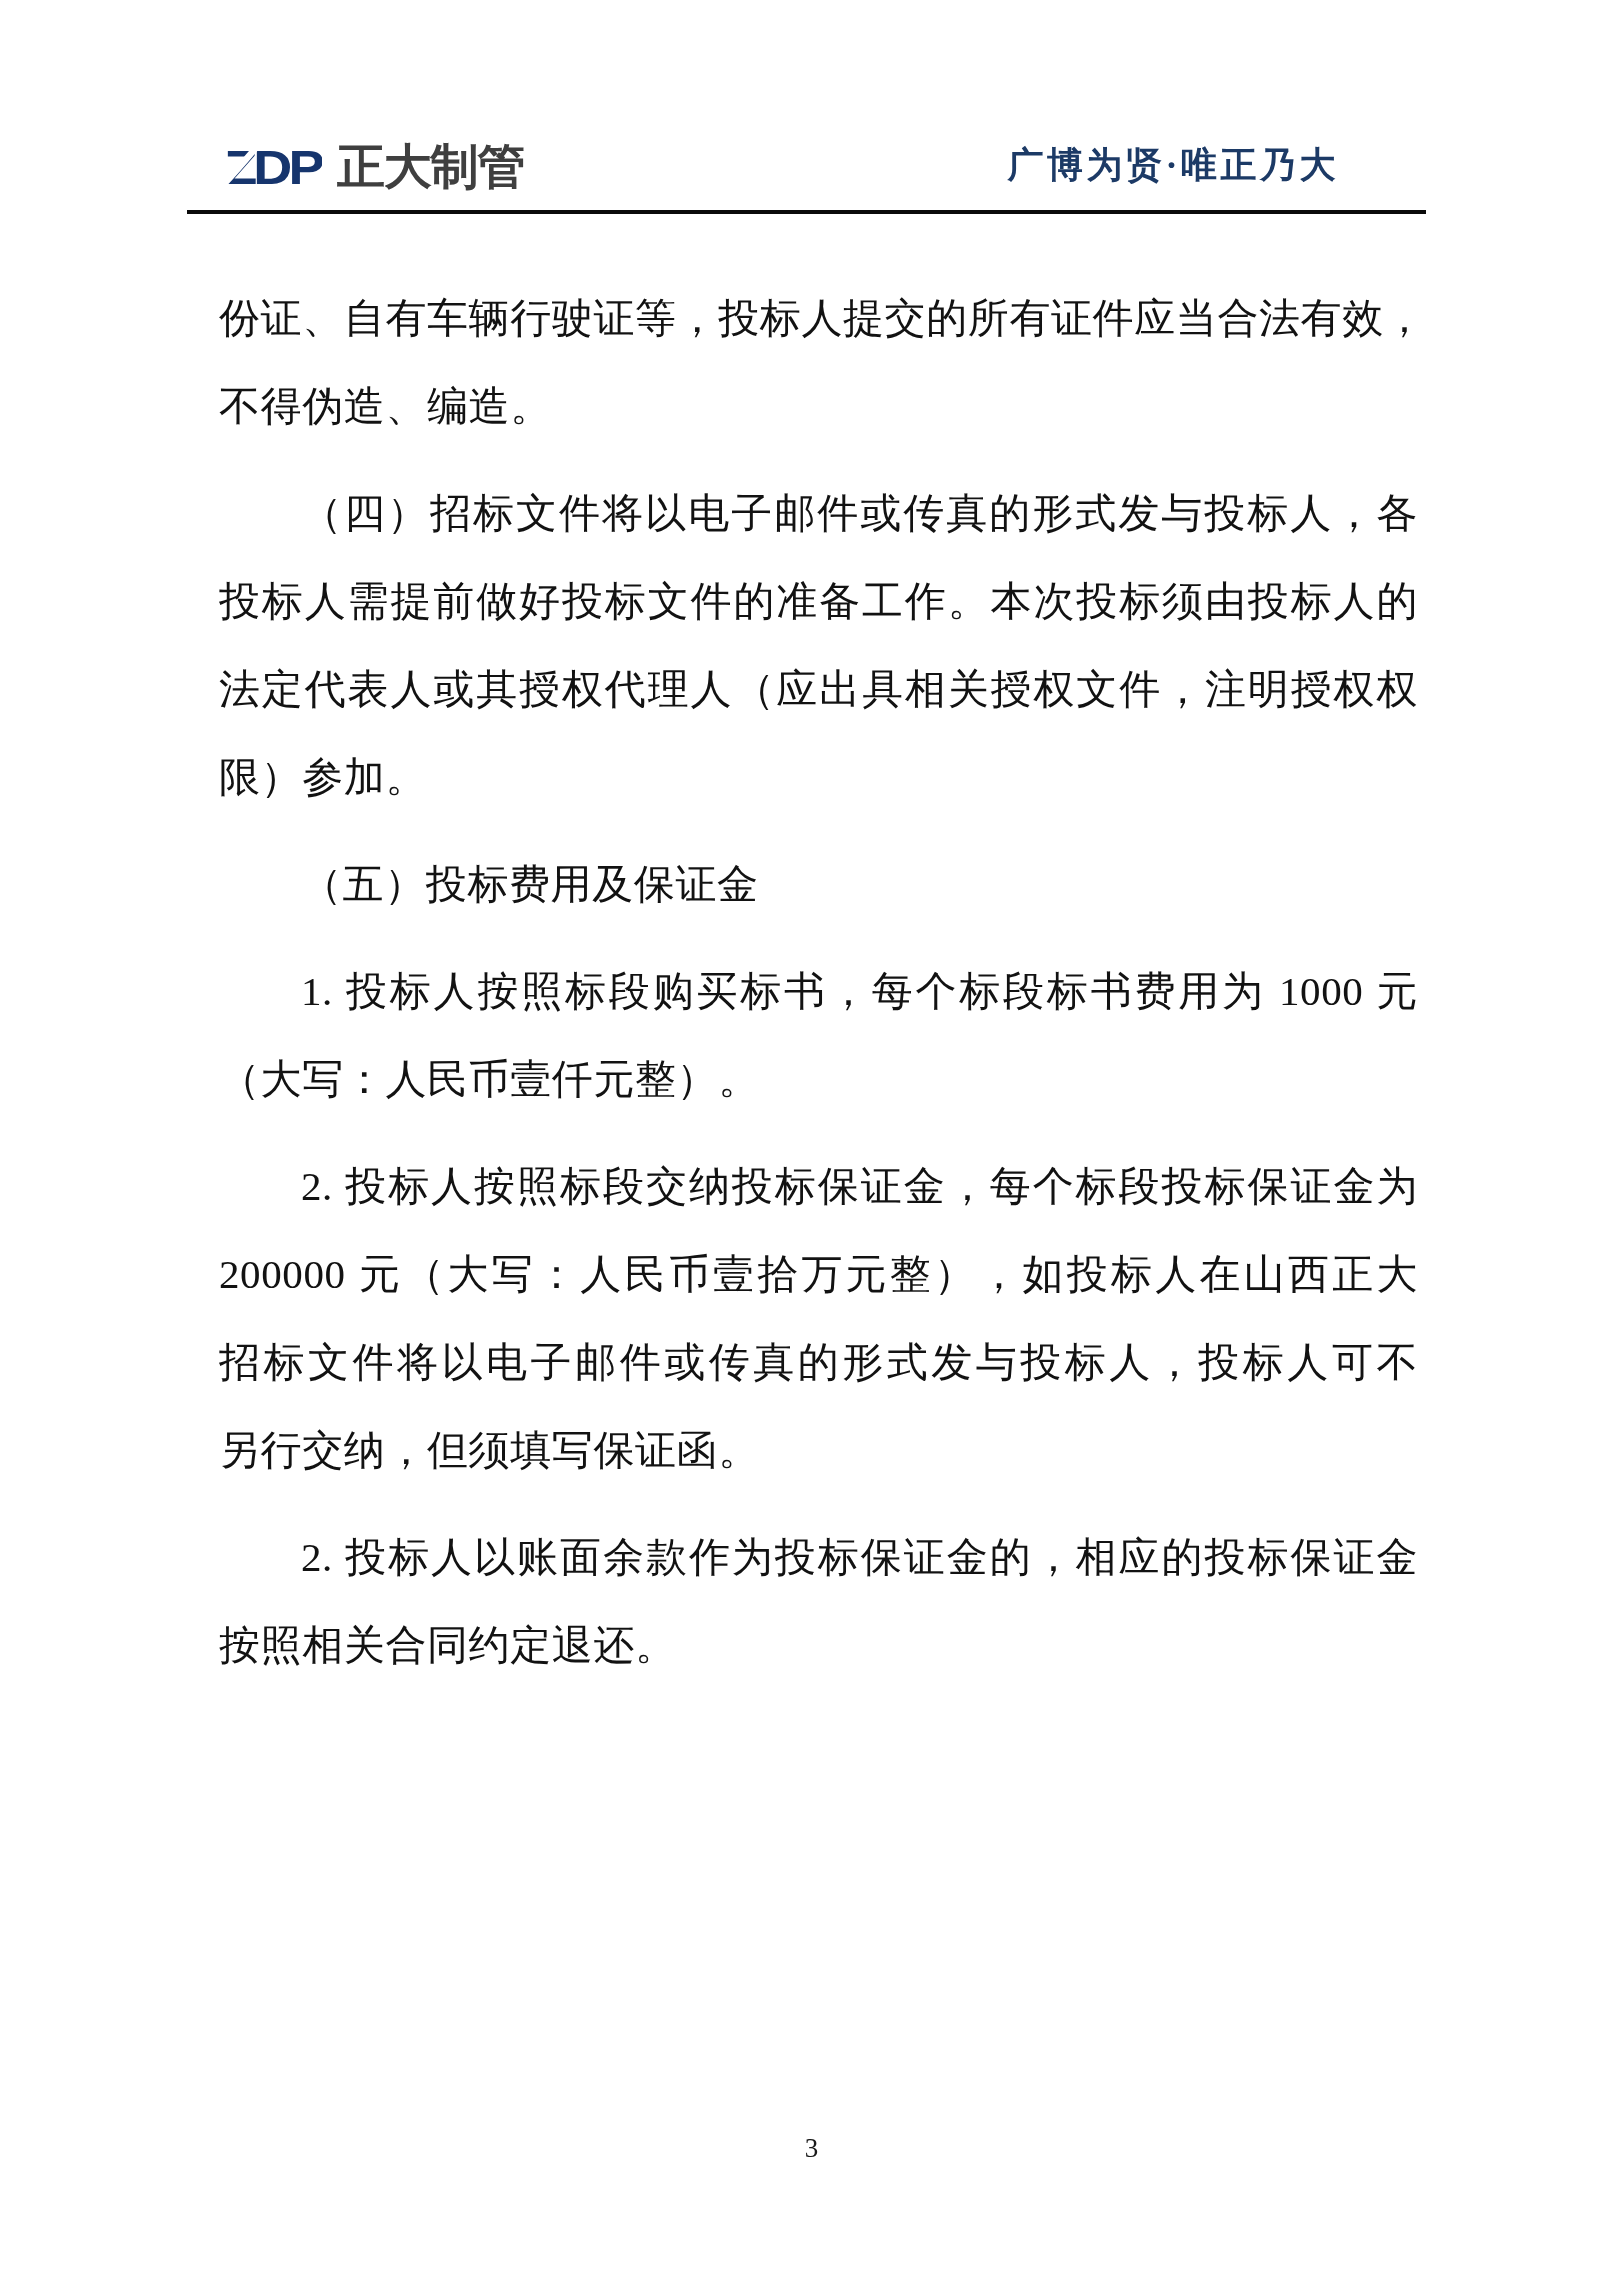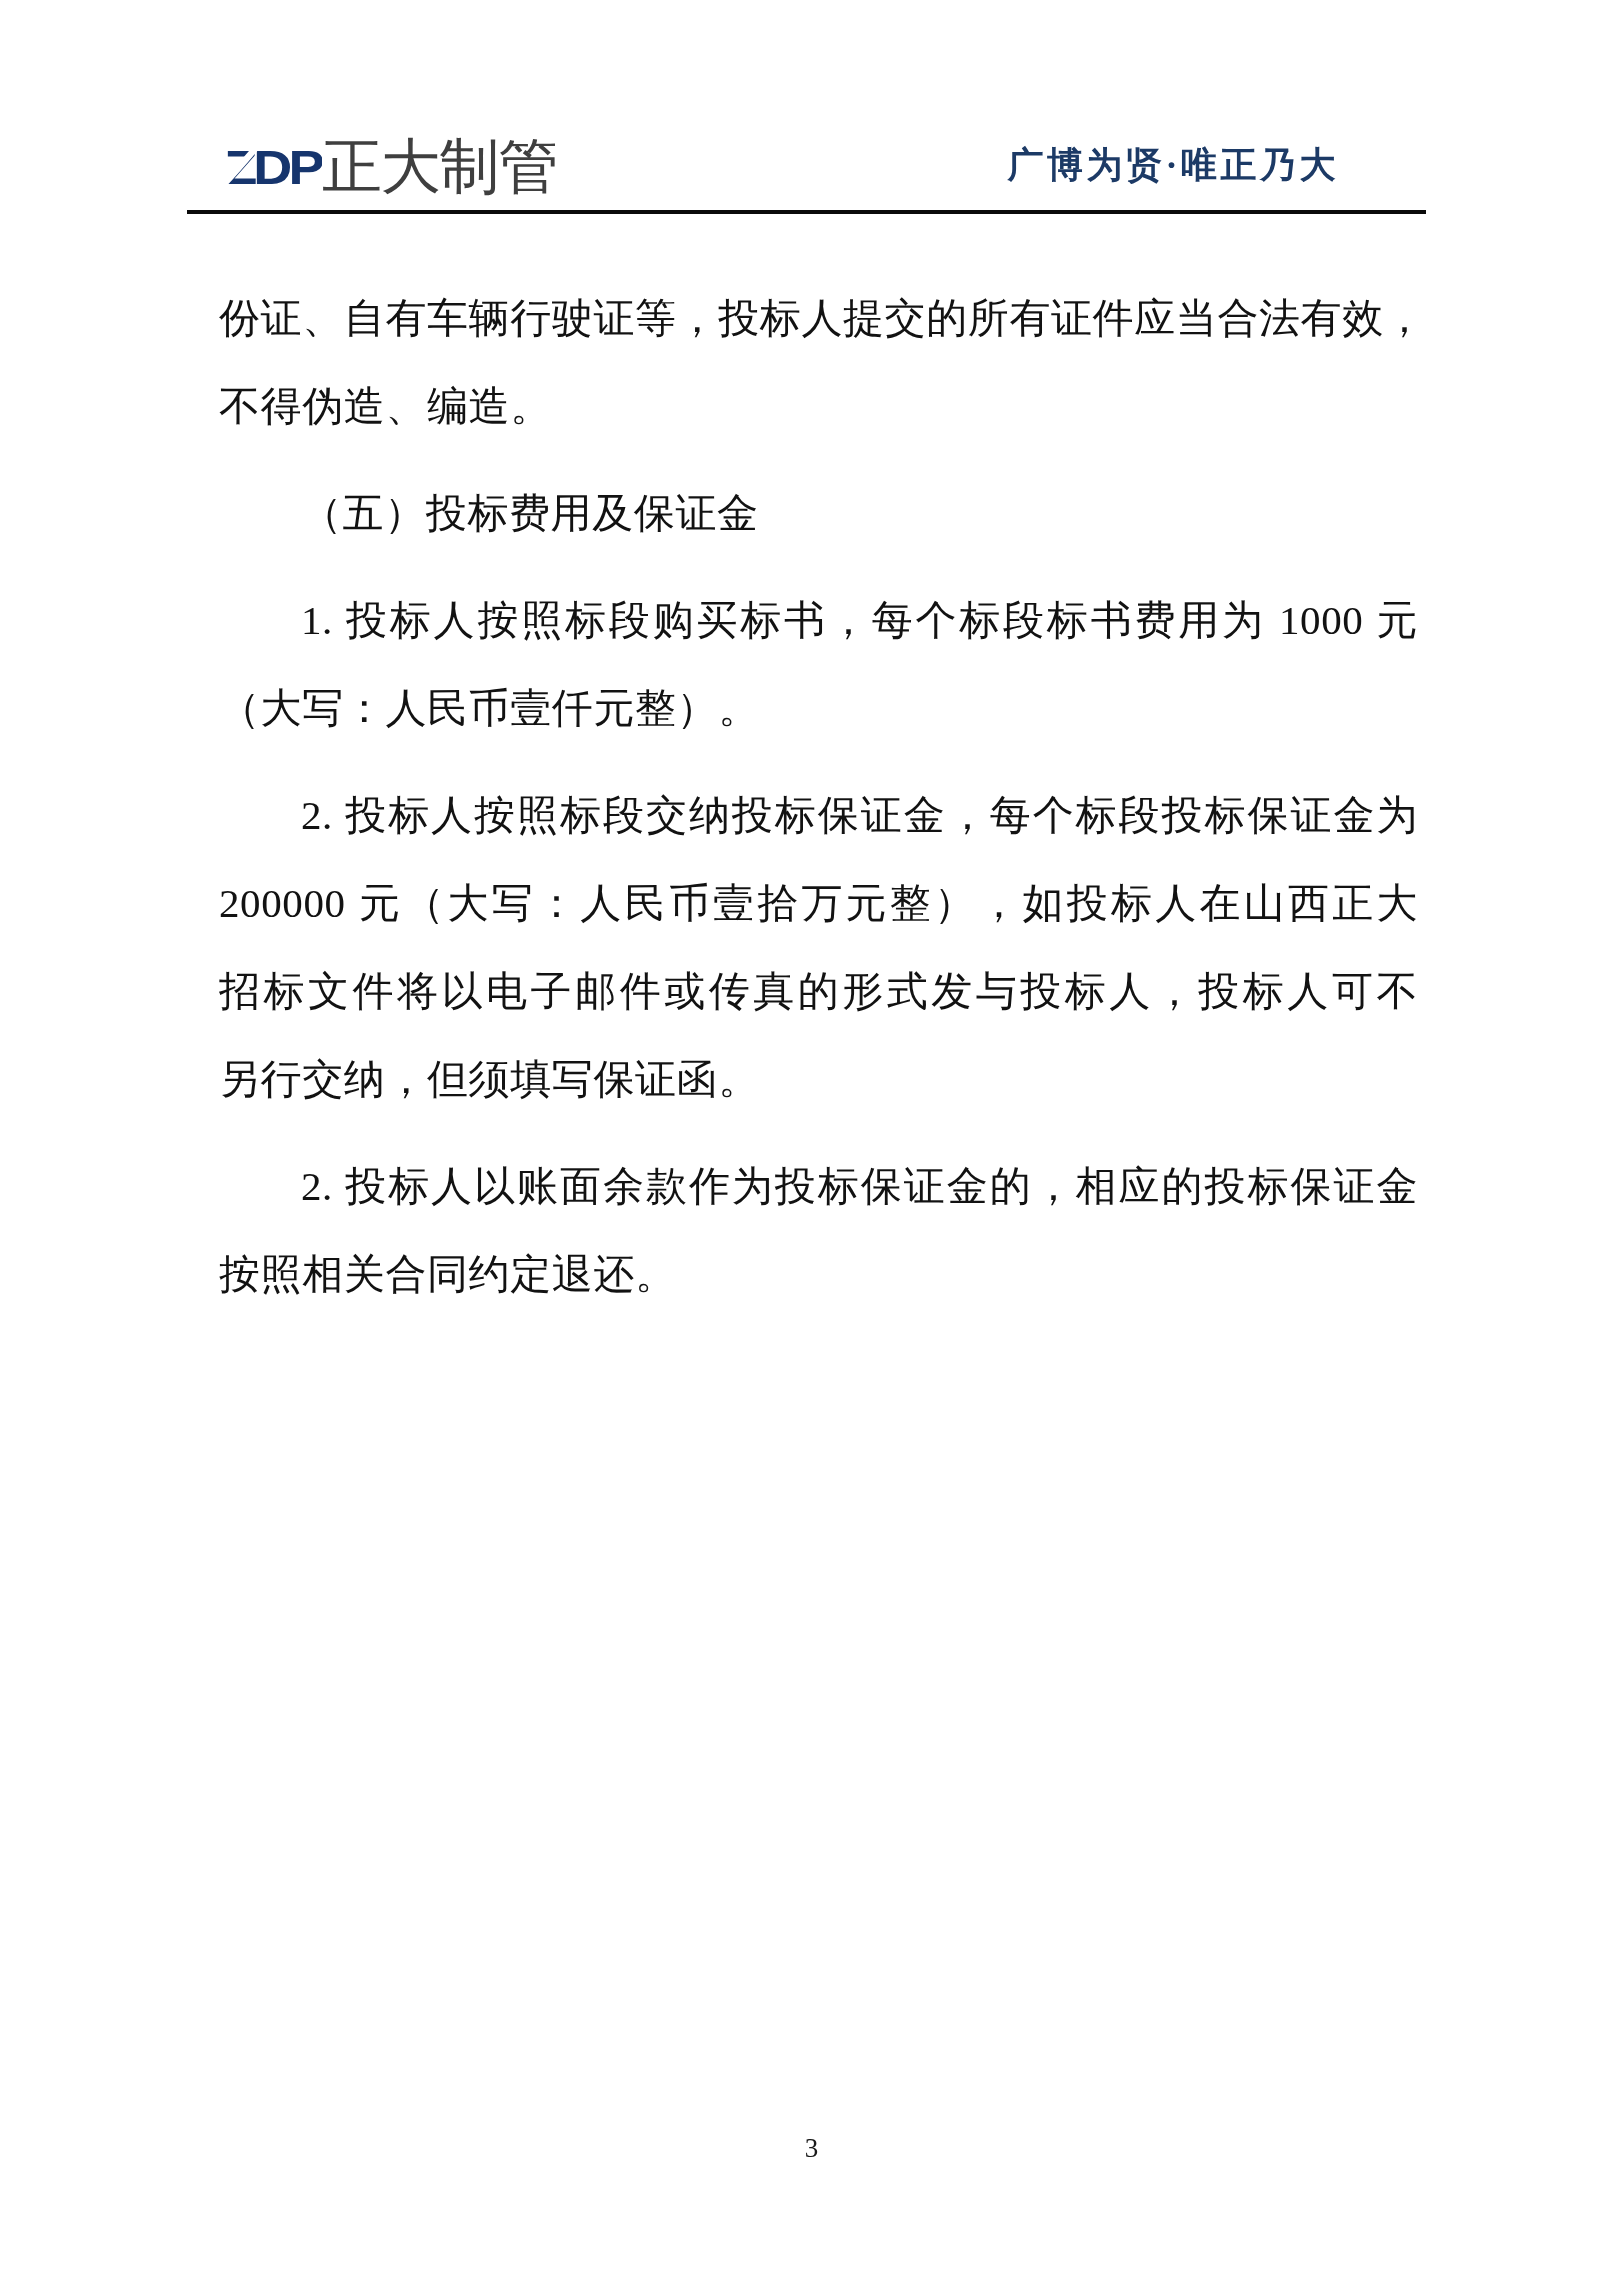--- a/index.html
+++ b/index.html
@@ -22,25 +22,26 @@
 
   
   .header{position:absolute;left:0;top:0;width:1623px;height:216px;}
   .logo-row{
     position:absolute;left:224px;top:139px;height:53px;
     display:flex;align-items:flex-end;
   }
   .logo-zdp{display:block;width:98px;height:50px;}
   .logo-company{
     font-family:"Liberation Sans","DejaVu Sans",sans-serif;
-    font-weight:400;
-    font-size:60px;
+    font-weight:700;
+    font-size:48px;
     line-height:50px;
     letter-spacing:-1.2px;
     color:var(--company-gray);
+    margin-left:15px;
     white-space:nowrap;
   }
   .slogan{
     position:absolute;
     right:284px;top:144px;
     font-family:"Liberation Serif","DejaVu Serif",serif;
     font-weight:bold;
     font-size:36px;
     line-height:42px;
     letter-spacing:3.5px;
@@ -111,20 +112,26 @@
 
     <div class="header-rule"></div>
   </div>
 
   <div class="doc-body" id="doc-body">
       <div class="para">
         <div class="line">份证、自有车辆行驶证等，投标人提交的所有证件应当合法有效，</div>
         <div class="line last">不得伪造、编造。</div>
       </div>
       <div class="para">
+        <div class="line first">（四）招标文件将以电子邮件或传真的形式发与投标人，各</div>
+        <div class="line">投标人需提前做好投标文件的准备工作。本次投标须由投标人的</div>
+        <div class="line">法定代表人或其授权代理人（应出具相关授权文件，注明授权权</div>
+        <div class="line last">限）参加。</div>
+      </div>
+      <div class="para">
         <div class="line first last">（五）投标费用及保证金</div>
       </div>
       <div class="para">
         <div class="line first">1. 投标人按照标段购买标书，每个标段标书费用为 1000 元</div>
         <div class="line last">（大写：人民币壹仟元整）。</div>
       </div>
       <div class="para">
         <div class="line first">2. 投标人按照标段交纳投标保证金，每个标段投标保证金为</div>
         <div class="line">200000 元（大写：人民币壹拾万元整），如投标人在山西正大</div>
         <div class="line">招标文件将以电子邮件或传真的形式发与投标人，投标人可不</div>

